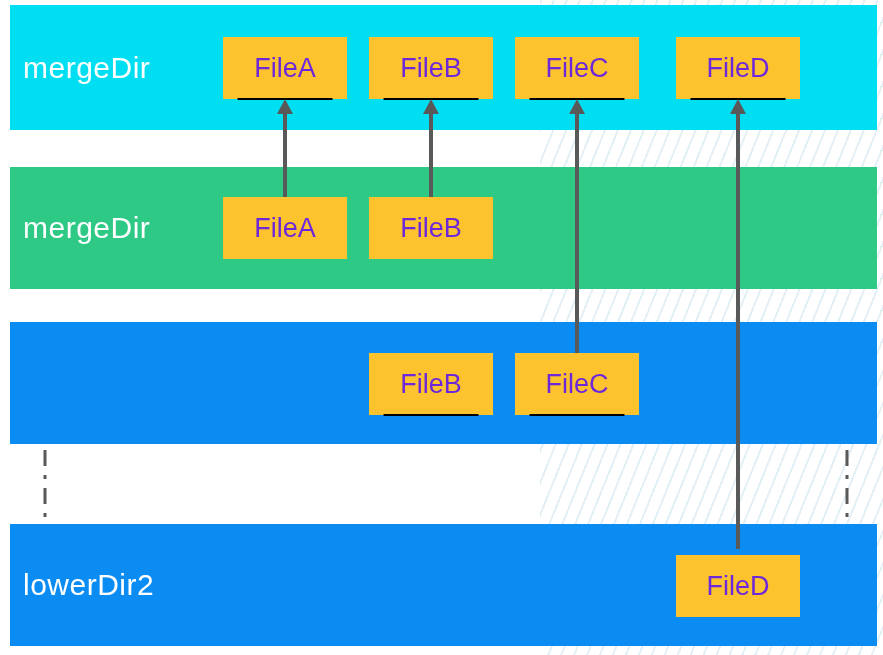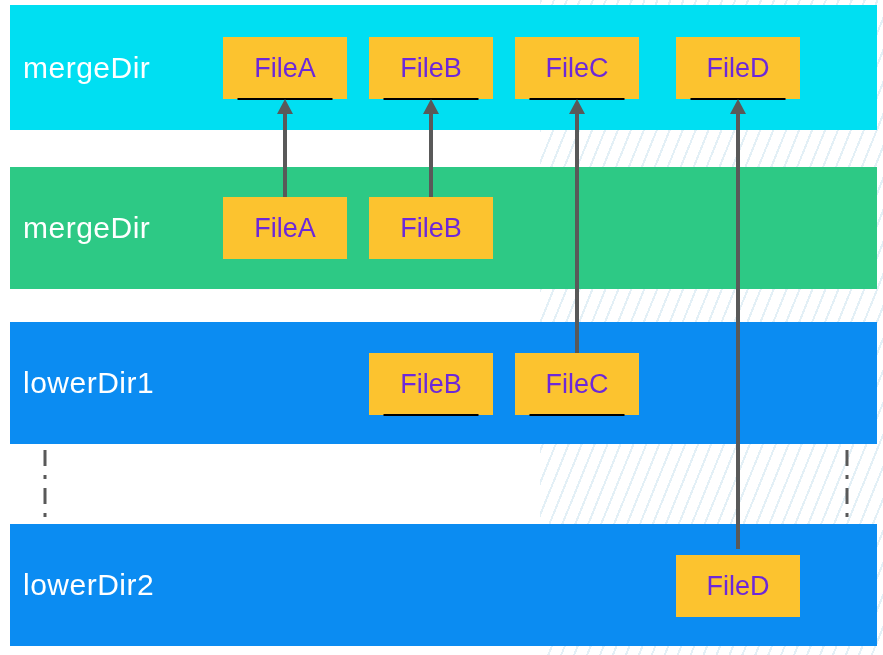--- a/index.html
+++ b/index.html
@@ -120,21 +120,20 @@
     <span class="band-label">mergeDir</span>
     <div class="file" style="left:213px; top:30px;">
       <span>FileA</span>
     </div>
     <div class="file" style="left:359px; top:30px;">
       <span>FileB</span>
     </div>
   </div>
 
   <div class="band band-lower1">
-    <span class="band-label">lowerDir1</span>
     <div class="file" style="left:359px; top:31px;">
       <span>FileB</span>
       <i class="ul"></i>
     </div>
     <div class="file" style="left:505px; top:31px;">
       <span>FileC</span>
       <i class="ul"></i>
     </div>
   </div>
 

